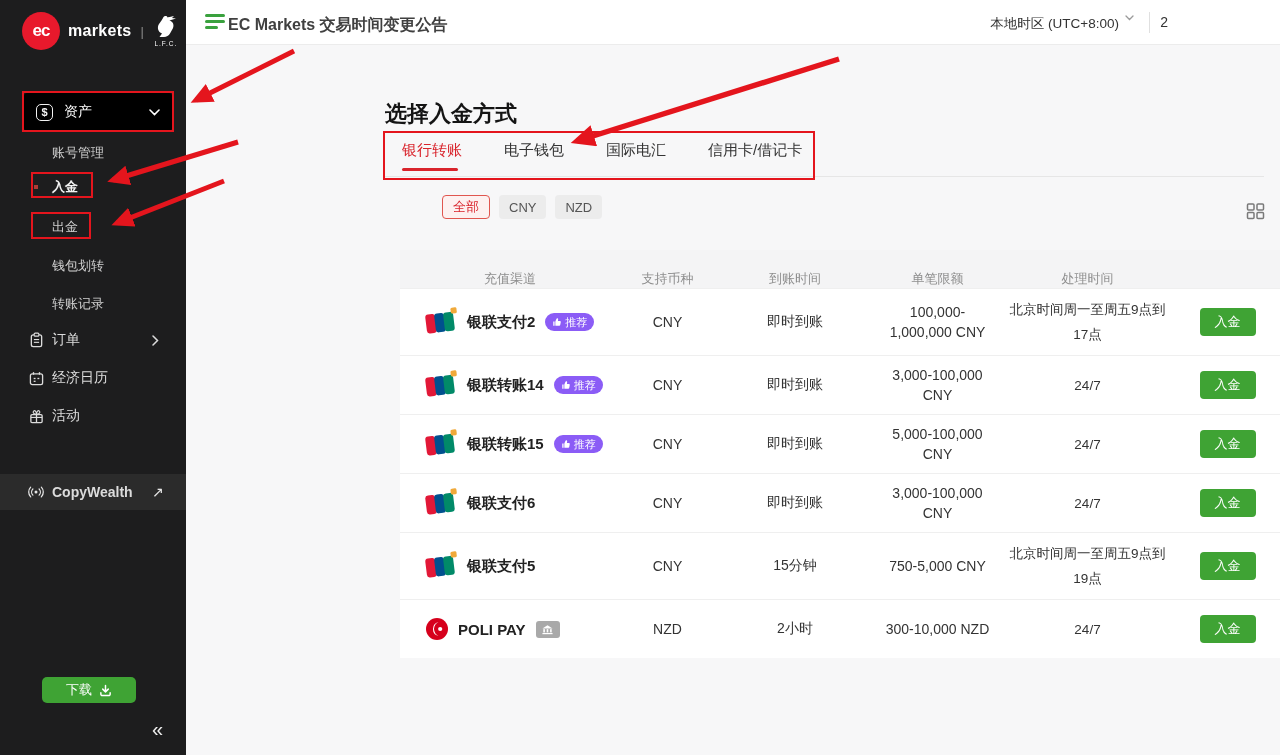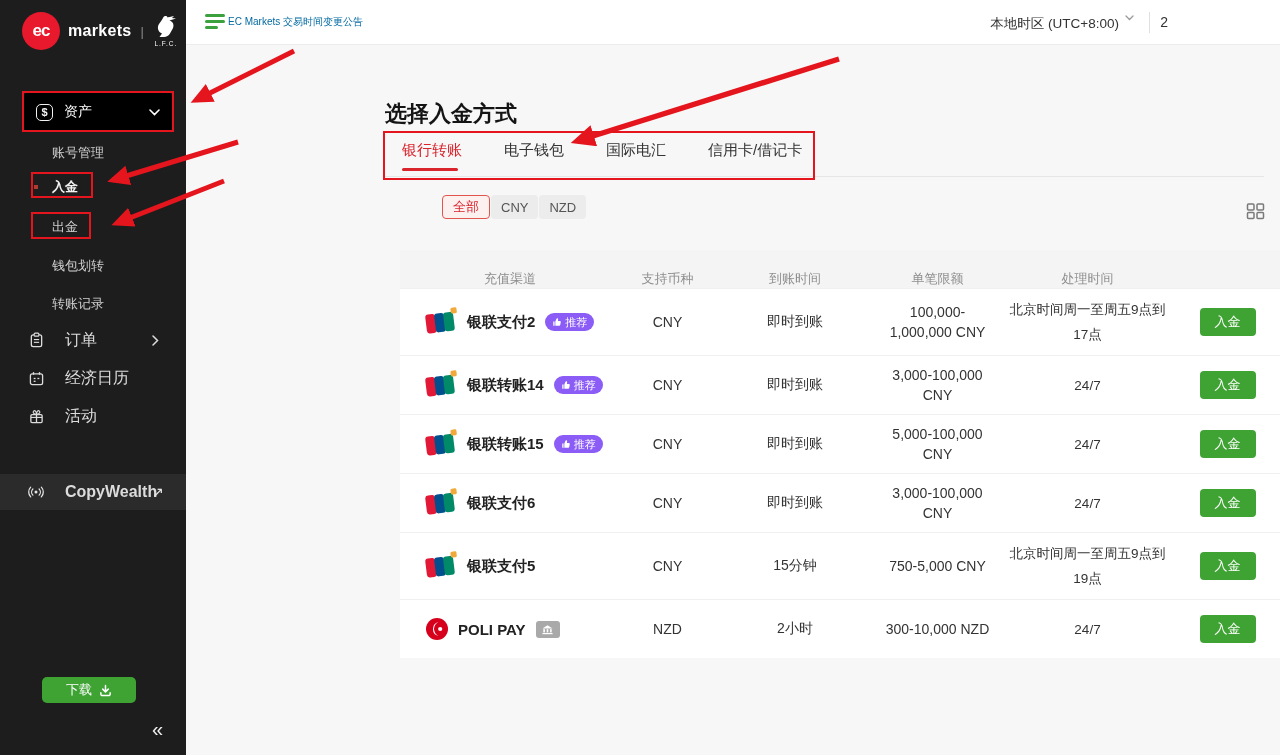--- a/index.html
+++ b/index.html
@@ -17,48 +17,48 @@
 
   .nav-assets { position:absolute; left:24px; top:93px; width:148px; height:38px; background:#000; border-radius:3px; display:flex; align-items:center; padding:0 12px; cursor:pointer; }
   .dollar-box { width:17px; height:17px; border:1.6px solid #f2f2f2; border-radius:5px; color:#f2f2f2; font-size:11px; font-weight:700; display:flex; align-items:center; justify-content:center; }
   .nav-assets-label { color:#fff; font-size:14px; margin-left:11px; flex:1; }
 
   .subitem { position:absolute; left:52px; color:#cfcfcf; font-size:13px; cursor:pointer; white-space:nowrap; }
   .red-dot { position:absolute; left:34px; top:185px; width:4px; height:4px; background:#b03a34; }
 
   .menuitem { position:absolute; left:0; width:186px; height:30px; display:flex; align-items:center; cursor:pointer; }
   .menuitem .mi-icon { position:absolute; left:28px; width:16px; height:16px; display:flex; align-items:center; justify-content:center; }
-  .menuitem .mi-label { position:absolute; left:52px; color:#dcdcdc; font-size:16px; white-space:nowrap;margin-left:13px; }
+  .menuitem .mi-label { position:absolute; left:52px; color:#dcdcdc; font-size:14px; white-space:nowrap; }
   .menuitem .mi-chev { position:absolute; left:152px; }
   .copywealth { background:#2b2b2b; height:36px; }
   .cw-arrow { position:absolute; left:152px; color:#e6e6e6; font-size:14px; }
 
   .btn-download { position:absolute; left:42px; top:677px; width:94px; height:26px; background:#3fa334; border:none; border-radius:5px; color:#fff; font-size:13px; display:flex; align-items:center; justify-content:center; gap:7px; cursor:pointer; font-family:inherit; }
   .collapse { position:absolute; left:152px; top:718px; color:#f0f0f0; font-size:20px; cursor:pointer; }
 
   
   .topbar { position:absolute; left:186px; top:0; width:1094px; height:45px; background:#fff; border-bottom:1px solid #ececec; z-index:1; }
   .hamburger { position:absolute; left:19px; top:14px; width:20px; cursor:pointer; }
   .hamburger span { display:block; height:2.5px; background:#3aa13e; border-radius:2px; margin-bottom:3.5px; }
   .hamburger span:nth-child(1){ width:20px; } .hamburger span:nth-child(2){ width:20px; } .hamburger span:nth-child(3){ width:13px; }
-  .announcement { position:absolute; left:42px; top:15px; font-size:10px; color:#0369a1; cursor:pointer; white-space:nowrap; }
+  .announcement { position:absolute; left:42px; top:15px; font-size:16px; color:#404040; cursor:pointer; white-space:nowrap;font-weight:bold; }
   .tz { position:absolute; right:146px; top:15px; font-size:13.5px; color:#333; display:flex; align-items:flex-start; gap:6px; cursor:pointer; }
   .tz-chev { color:#9a9a9a; font-size:10px; }
   .tb-divider { position:absolute; right:130px; top:12px; width:1px; height:21px; background:#e0e0e0; }
   .tb-clip { position:absolute; right:112px; top:14px; font-size:14px; color:#333; }
 
   
   .page-title { position:absolute; left:385px; top:99px; font-size:22px; font-weight:700; color:#141414; }
   .tabs { position:absolute; left:402px; top:141px; display:flex; gap:42px; }
   .tab { font-size:15px; color:#333; cursor:pointer; padding-bottom:14px; position:relative; white-space:nowrap; }
   .tab.active { color:#d9242c; }
   .tab.active::after { content:""; position:absolute; left:0; bottom:3px; width:56px; height:3px; border-radius:2px; background:#d9242c; }
   .tabs-border { position:absolute; left:385px; top:176px; width:879px; height:1px; background:#e6e6e6; }
 
-  .chips { position:absolute; left:402px; top:195px; display:flex; gap:1px;padding-left:40px; }
+  .chips { position:absolute; left:402px; top:195px; display:flex; gap:9px;padding-left:40px; }
   .chip { height:24px; padding:0 10px; border-radius:4px; font-size:13px; display:flex; align-items:center; background:#ececec; color:#555; cursor:pointer; }
   .chip.active { background:#fdf1f0; border:1px solid #e0564f; color:#d9242c; }
   .grid-icon { position:absolute; left:1246px; top:201px; cursor:pointer; }
 
   
   .table { position:absolute; left:400px; top:250px; width:880px; }
   .thead { height:38px; background:#f4f4f5; display:flex; align-items:center; }
   .th { font-size:13px; color:#8e8e8e; text-align:center;margin-top:20px; }
   .trow { min-height:59px; background:#fff; display:flex; align-items:center; border-top:1px solid #efefef; }
   .trow:first-of-type { border-top:none; }

